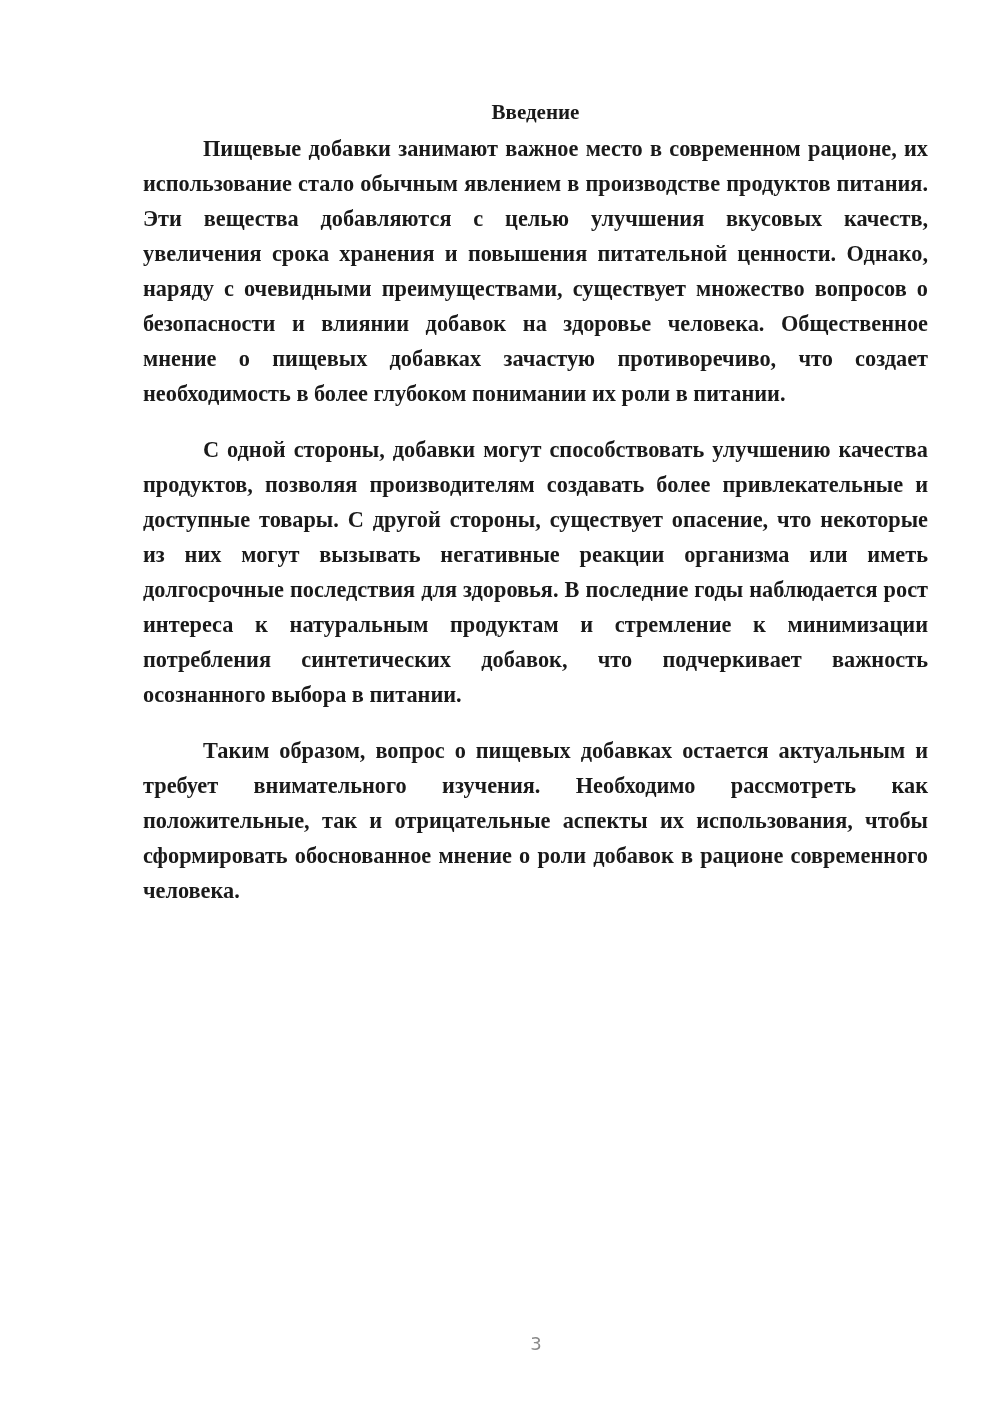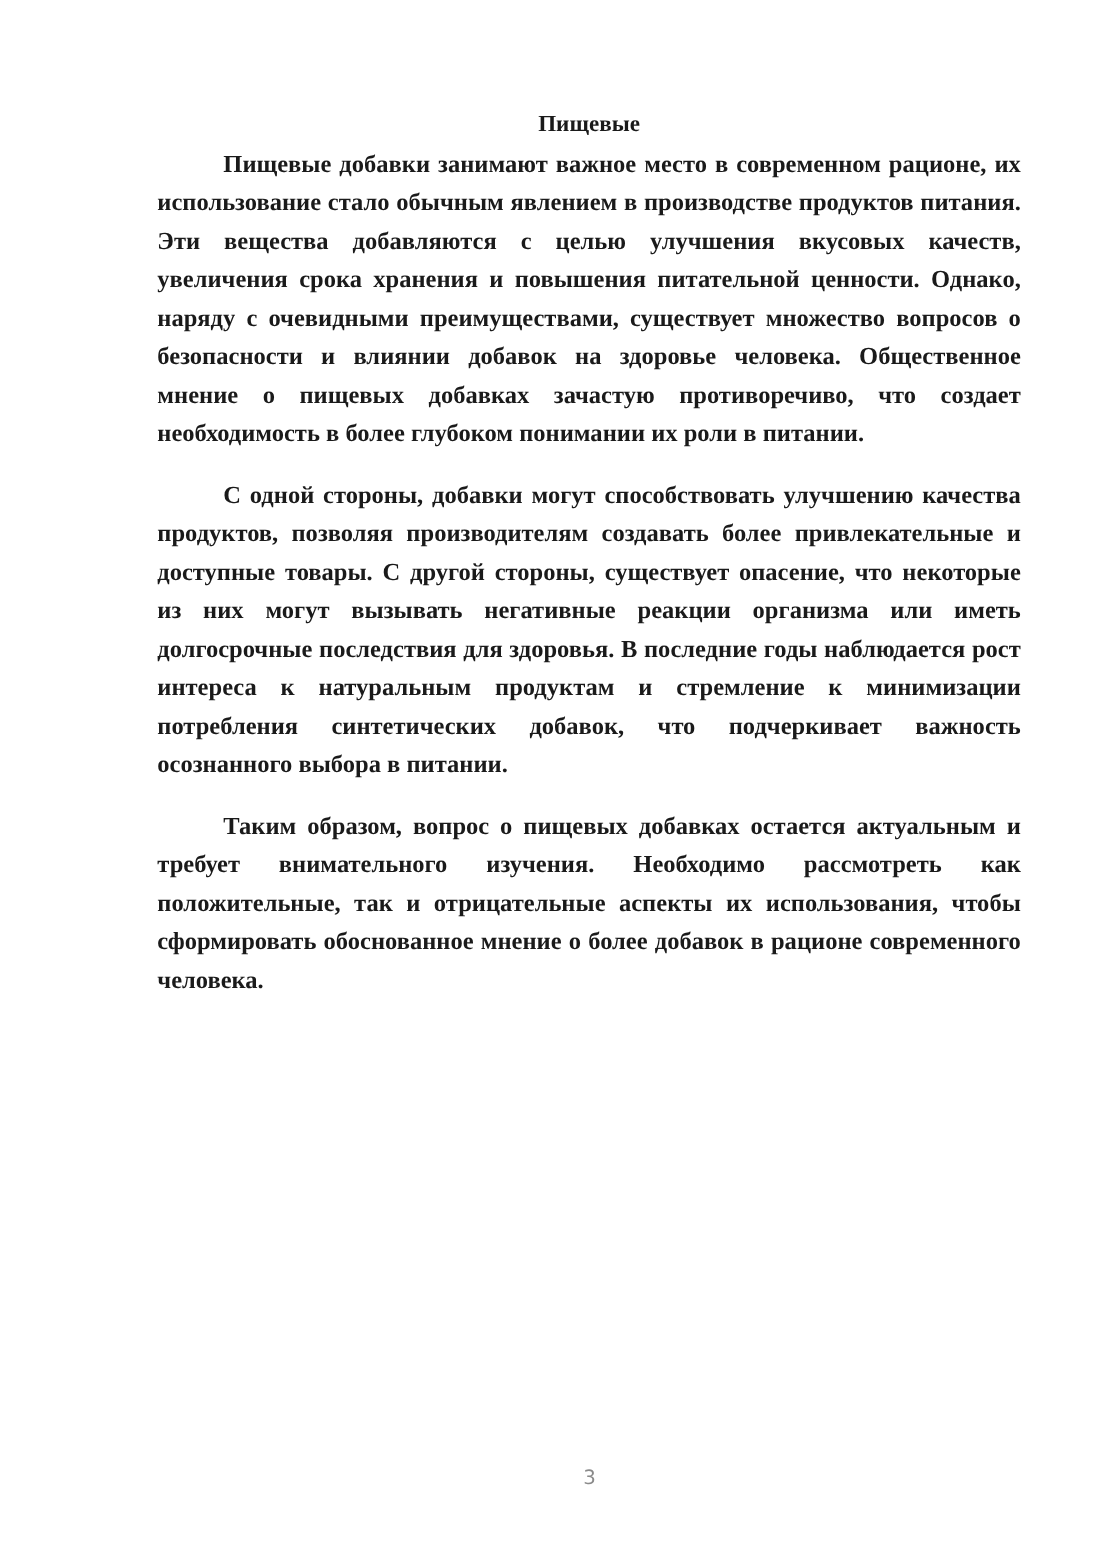--- a/index.html
+++ b/index.html
@@ -31,19 +31,19 @@
       text-align: center; padding-left: 72px; box-sizing: border-box;
       font-family: "DejaVu Sans", "Liberation Sans", sans-serif;
       font-size: 18px; color: #8a8a8a; line-height: 24px;
     }
   </style>
 </head>
 <body>
 
 <div class="page">
   <div class="content">
-    <h1 class="title">Пищевые</h1>
+    <h1 class="title">Введение</h1>
     <p class="para">Пищевые добавки занимают важное место в современном рационе, их использование стало обычным явлением в производстве продуктов питания. Эти вещества добавляются с целью улучшения вкусовых качеств, увеличения срока хранения и повышения питательной ценности. Однако, наряду с очевидными преимуществами, существует множество вопросов о безопасности и влиянии добавок на здоровье человека. Общественное мнение о пищевых добавках зачастую противоречиво, что создает необходимость в более глубоком понимании их роли в питании.</p>
     <p class="para">С одной стороны, добавки могут способствовать улучшению качества продуктов, позволяя производителям создавать более привлекательные и доступные товары. С другой стороны, существует опасение, что некоторые из них могут вызывать негативные реакции организма или иметь долгосрочные последствия для здоровья. В последние годы наблюдается рост интереса к натуральным продуктам и стремление к минимизации потребления синтетических добавок, что подчеркивает важность осознанного выбора в питании.</p>
-    <p class="para">Таким образом, вопрос о пищевых добавках остается актуальным и требует внимательного изучения. Необходимо рассмотреть как положительные, так и отрицательные аспекты их использования, чтобы сформировать обоснованное мнение о более добавок в рационе современного человека.</p>
+    <p class="para">Таким образом, вопрос о пищевых добавках остается актуальным и требует внимательного изучения. Необходимо рассмотреть как положительные, так и отрицательные аспекты их использования, чтобы сформировать обоснованное мнение о роли добавок в рационе современного человека.</p>
   </div>
   <div class="page-number">3</div>
 </div>
 
 </body></html>

